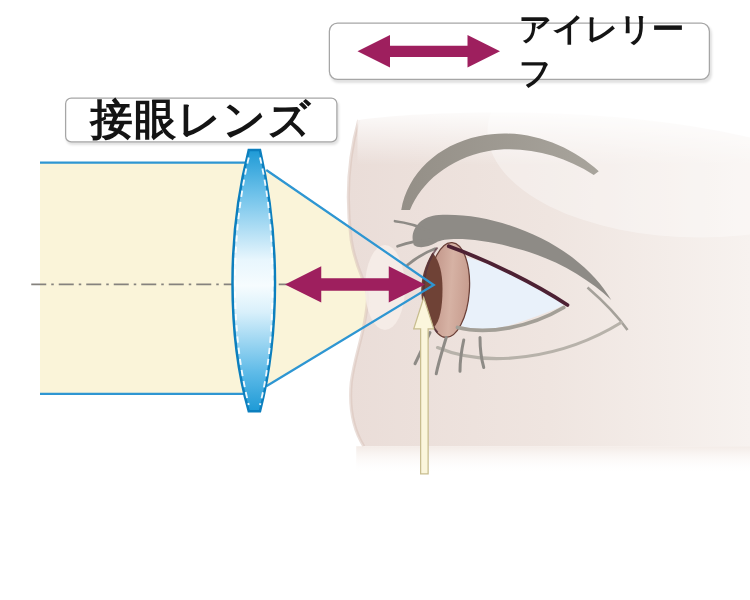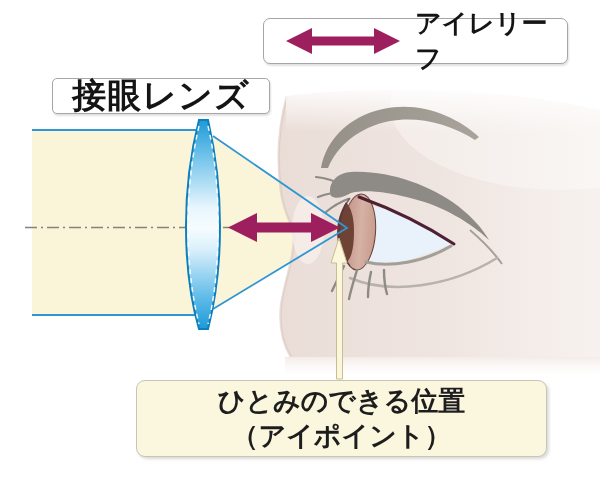--- a/index.html
+++ b/index.html
@@ -139,18 +139,14 @@
 
   <div id="eyerelief-box" class="label-box">
     <span class="arrow-wrap">
       <svg viewBox="0 0 118 30" width="118" height="30">
         <polygon points="2,15 28,2 28,10.5 90,10.5 90,2 116,15 90,28 90,19.5 28,19.5 28,28" fill="#9E1F5E"></polygon>
       </svg>
     </span>
     <span>アイレリーフ</span>
   </div>
 
-  <div id="eyepoint-box">
-    <span>ひとみのできる位置</span>
-    <span>（アイポイント）</span>
-  </div>
 
 </div>
 
 </body></html>

